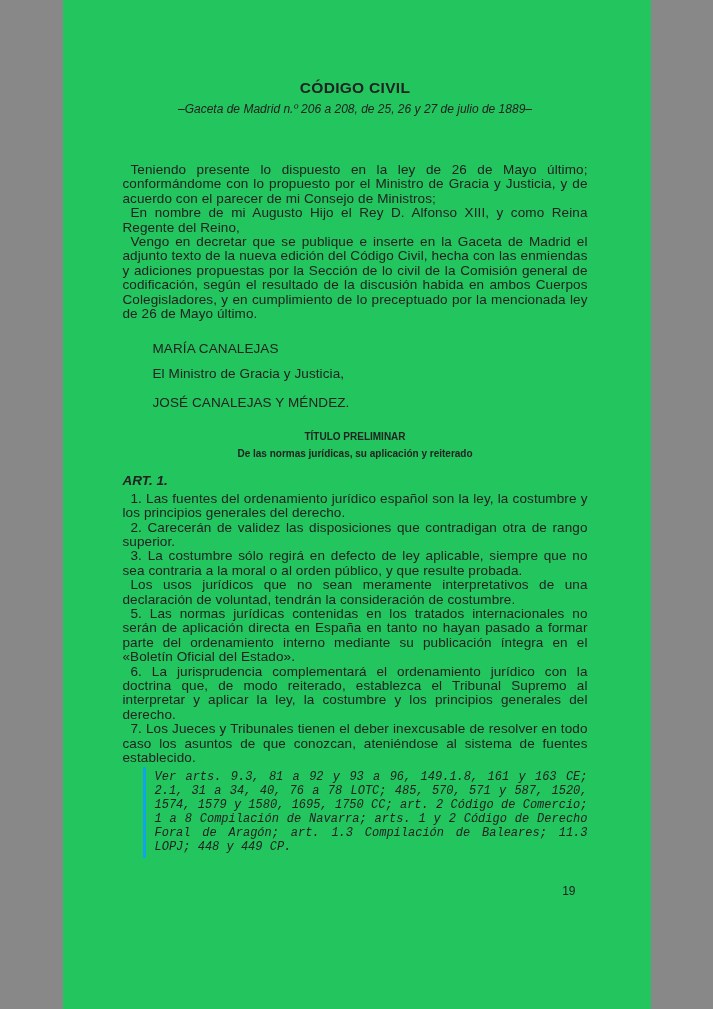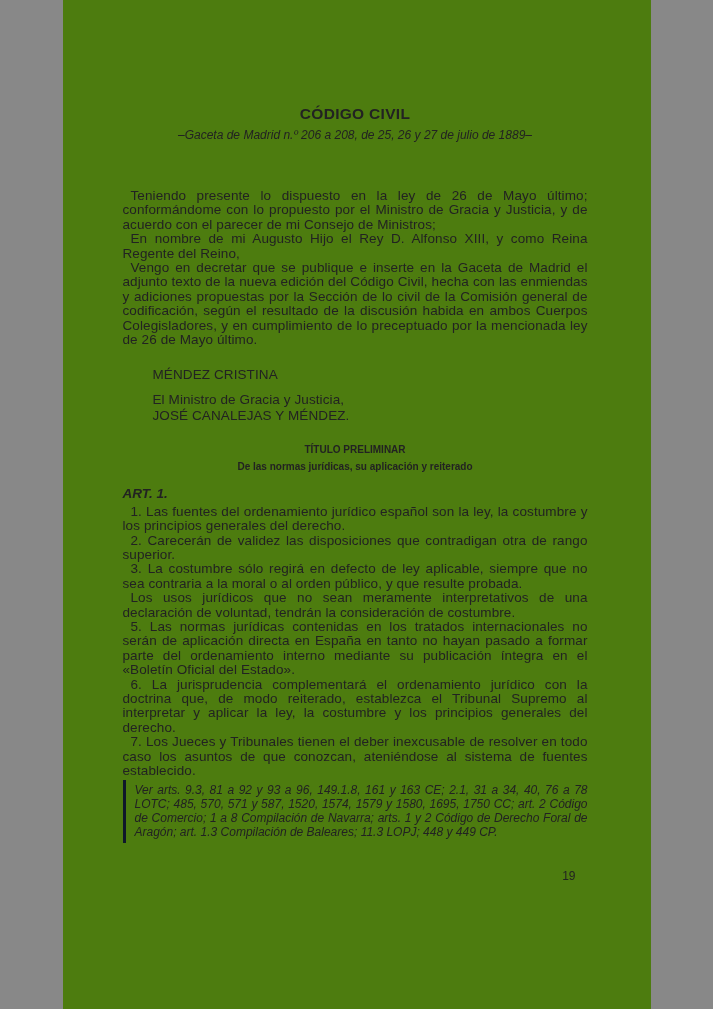--- a/index.html
+++ b/index.html
@@ -1,23 +1,23 @@
 <!DOCTYPE html>
 <html><head>
 <meta charset="utf-8">
 <style>
   * { margin: 0; padding: 0; box-sizing: border-box; }
   html, body { background: #888; }
   .page {
     width: 588px;
     height: 1009px;
-    background: #4d7c0f;
+    background: #22c55e;
     color: #222222;
     font-family: "Liberation Sans", sans-serif;
-    padding: 104px 63px 0 60px;
+    padding: 78px 63px 0 60px;
     overflow: hidden;
     position: relative;
     margin: 0 auto;
   }
   .doc-title {
     text-align: center;
     font-weight: bold;
     font-size: 15.5px;
     line-height: 19px;
     letter-spacing: 0.3px;
@@ -43,45 +43,47 @@
     text-align: left;
   }
   .sig-line {
     font-size: 13.5px;
     line-height: 14.4px;
     letter-spacing: 0.1px;
     padding-left: 30px;
   }
   .signature-name { margin-top: 21px; }
   .minister-title { margin-top: 10px; }
-  .minister-name { margin-top: 2px; }
+  .minister-name { margin-top: 15px; }
   .section-heading {
     text-align: center;
     font-weight: bold;
     font-size: 10px;
     line-height: 17.5px;
   }
   .titulo-block { margin-top: 17px; }
   .capitulo-block { margin-top: 17px; }
   .art-label {
     font-weight: bold;
     font-size: 13.5px;
     line-height: 16px;
     margin-top: 10px;
     font-style: italic;
   }
   .clauses { margin-top: 3px; }
   .footnote {
     margin-top: 2px;
-    border-left: 3px solid #0f172a;
+    margin-left: 20px;
+    border-left: 3px solid #0ea5e9;
     padding: 3px 0 4px 9px;
     font-style: italic;
     font-size: 12px;
     line-height: 14px;
     text-align: justify;
+    font-family: Liberation Mono, monospace;
   }
   .page-number {
     margin-top: 26px;
     text-align: right;
     padding-right: 12px;
     font-size: 12px;
   }
 </style>
 </head>
 <body>
@@ -93,21 +95,21 @@
   <div class="doc-subtitle">–Gaceta de Madrid n.º 206 a 208, de 25, 26 y 27 de julio de 1889–</div>
 
   <div class="preamble">
     <p class="body-p">Teniendo presente lo dispuesto en la ley de 26 de Mayo último; conformándome con lo propuesto por el Ministro de Gracia y Justicia, y de acuerdo con el parecer de mi Consejo de Ministros;</p>
     <p class="body-p">En nombre de mi Augusto Hijo el Rey D. Alfonso XIII, y como Reina Regente del Reino,</p>
     <p class="body-p">Vengo en decretar que se publique e inserte en la Gaceta de Madrid el adjunto texto de la nueva edición del Código Civil, hecha con las enmiendas y adiciones propuestas por la Sección de lo civil de la Comisión general de codificación, según el resultado de la discusión habida en ambos Cuerpos Colegisladores, y en cumplimiento de lo preceptuado por la mencionada ley de 26 de Mayo último.</p>
   </div>
 
 
   <div>
-    <p class="sig-line signature-name">MÉNDEZ CRISTINA</p>
+    <p class="sig-line signature-name">MARÍA CANALEJAS</p>
     <p class="sig-line minister-title">El Ministro de Gracia y Justicia,</p>
     <p class="sig-line minister-name">JOSÉ CANALEJAS Y MÉNDEZ.</p>
   </div>
 
   <div class="titulo-block">
     <div class="section-heading">TÍTULO PRELIMINAR</div>
     <div class="section-heading">De las normas jurídicas, su aplicación y reiterado</div>
   </div>
 
 

